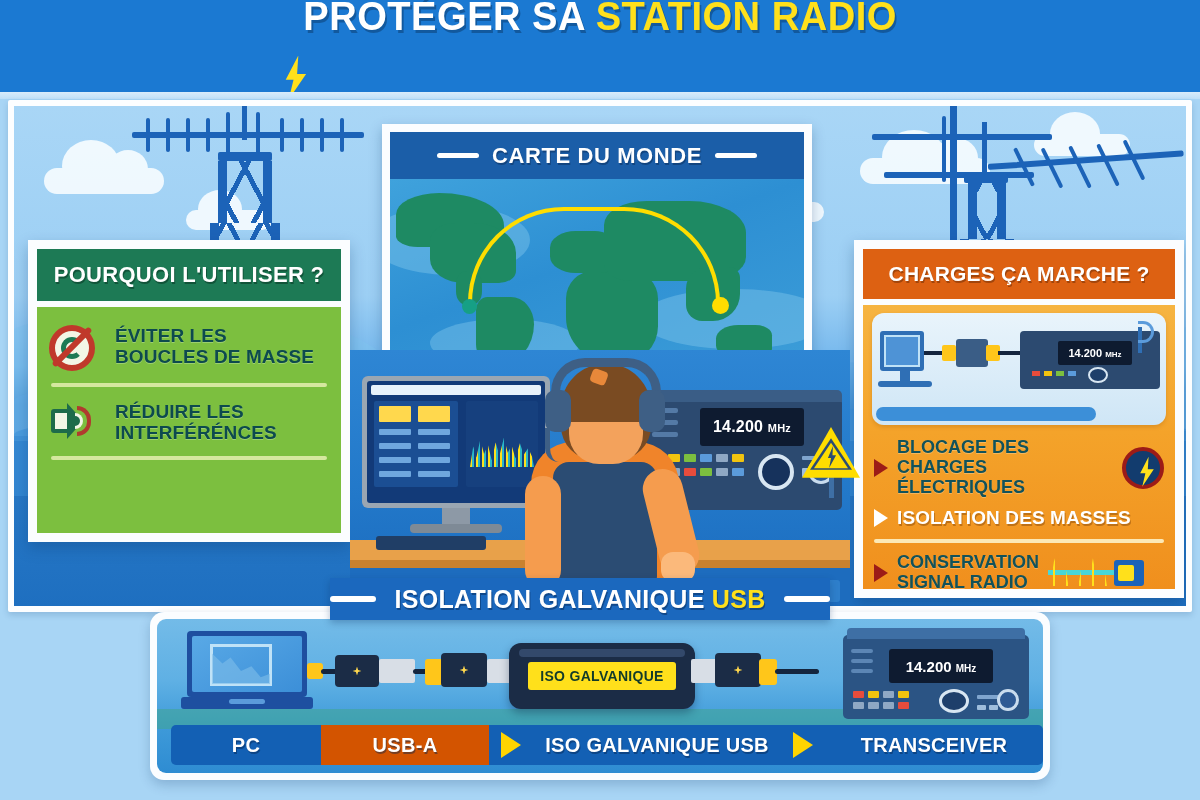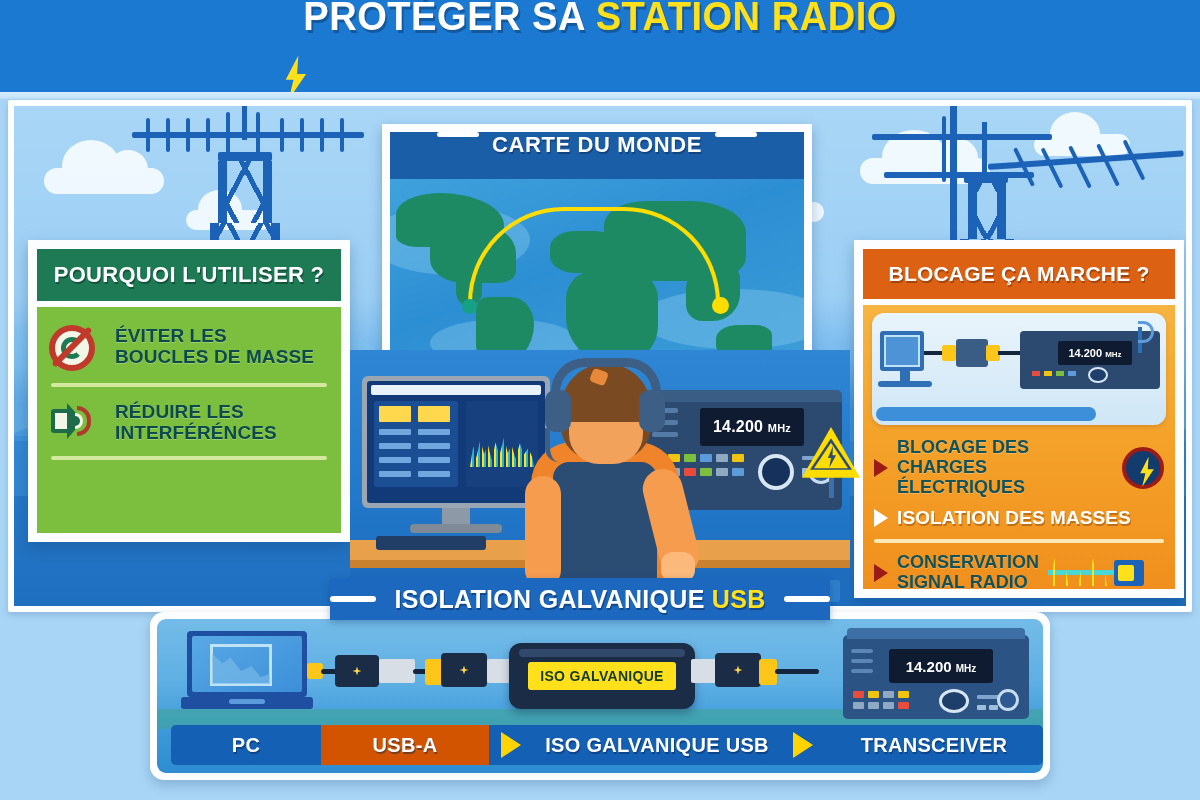--- a/index.html
+++ b/index.html
@@ -94,21 +94,21 @@
   }
   .lattice:after{background:repeating-linear-gradient(-62deg, transparent 0 14px, #1C63B8 14px 19px, transparent 19px 33px);}
 
   
   .mapwrap{
     position:absolute; left:368px; top:18px; width:430px; height:250px;
     background:#FBFDFF; padding:8px; box-shadow:0 5px 12px rgba(12,50,100,.28);
   }
   .mapbox{position:relative;width:100%;height:100%;background:#2A8BD6;overflow:hidden;}
   .map-head{
-    height:47px; background:#1B5EA8; display:flex;align-items:flex-start;justify-content:center;gap:13px;
+    height:47px; background:#1B5EA8; display:flex;align-items:center;justify-content:center;gap:13px;
   }
   .map-head .mdash{width:42px;height:5px;background:#fff;border-radius:3px;}
   .map-title{color:#fff;font-weight:900;font-size:22px;letter-spacing:.6px;text-shadow:1px 2px 0 rgba(8,40,80,.45);}
   .map-body{position:absolute;left:0;top:47px;right:0;bottom:0;
     background:linear-gradient(160deg,#3FA2DC 0%,#2D8FD3 45%,#3C9DD8 100%);}
   .ocean-swirl{position:absolute;background:#7EC6EA;opacity:.45;border-radius:50%;}
   .land{position:absolute;background:#1E8A63;}
   .arc{position:absolute;left:78px;top:28px;width:252px;height:96px;
        border:4px solid #FFDD00;border-bottom:none;border-radius:130px 130px 0 0;}
   .dotA{position:absolute;left:72px;top:120px;width:15px;height:15px;border-radius:50%;background:#16A085;}
@@ -411,21 +411,21 @@
               <div>RÉDUIRE LES</div>
               <div>INTERFÉRÉNCES</div>
             </div>
           </div>
           <div class="pg-rule"></div>
         </div>
       </div>
 
       <div class="panel-orange">
         <div class="po-head">
-          <span>BLOCAGE ÇA MARCHE ?</span>
+          <span>CHARGES ÇA MARCHE ?</span>
         </div>
         <div class="po-body">
           <div class="po-photo">
             <div style="position:absolute;left:8px;top:18px;width:44px;height:40px;background:#2F6FB5;border-radius:3px;padding:4px;">
               <div style="width:100%;height:100%;background:#4E93D6;border:2px solid #BFE2F7;"></div>
             </div>
             <div style="position:absolute;left:28px;top:56px;width:10px;height:14px;background:#2F6FB5;"></div>
             <div style="position:absolute;left:6px;top:68px;width:54px;height:6px;background:#2F6FB5;border-radius:3px;"></div>
             <div style="position:absolute;left:52px;top:38px;width:24px;height:4px;background:#14253E;"></div>
             <div style="position:absolute;left:70px;top:32px;width:14px;height:16px;background:#FFC61A;border-radius:2px;"></div>

